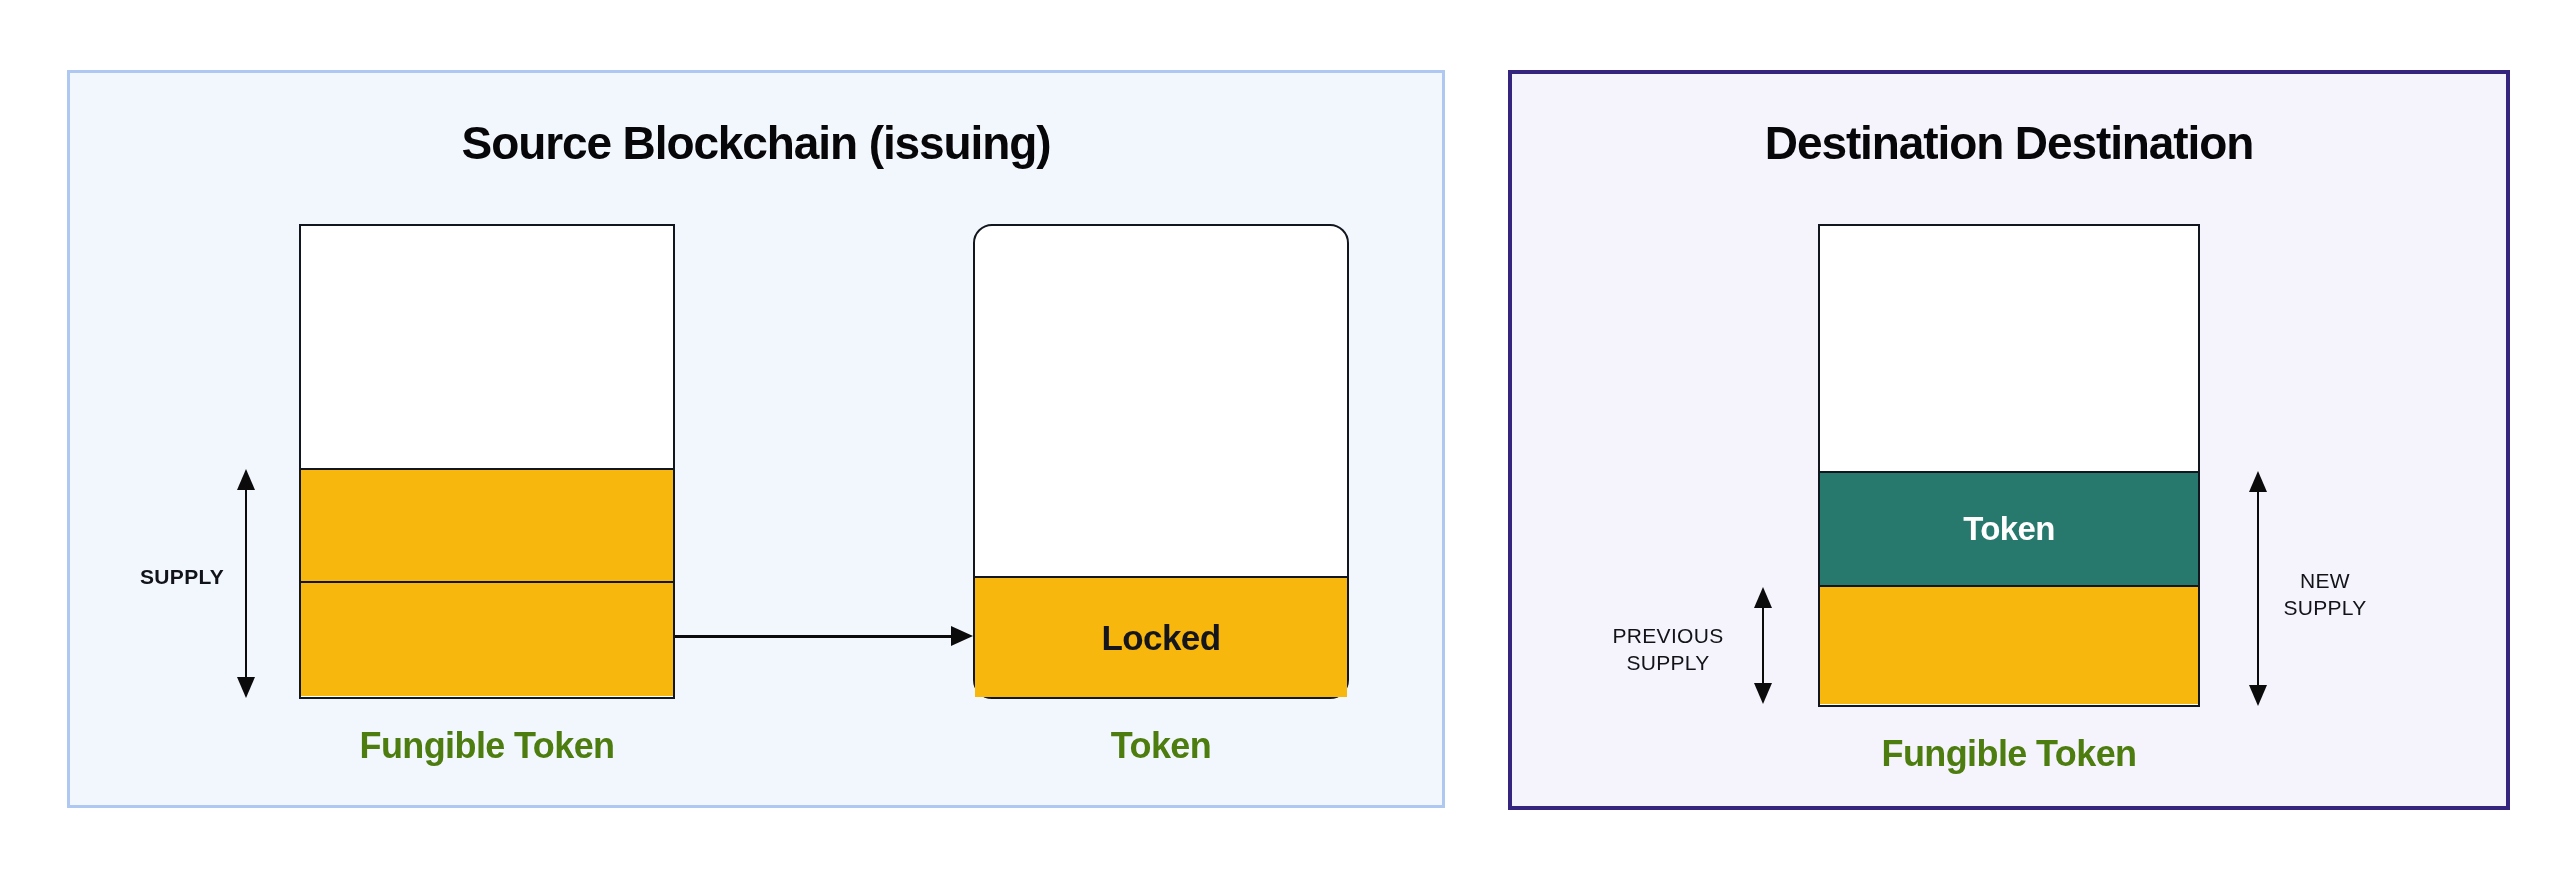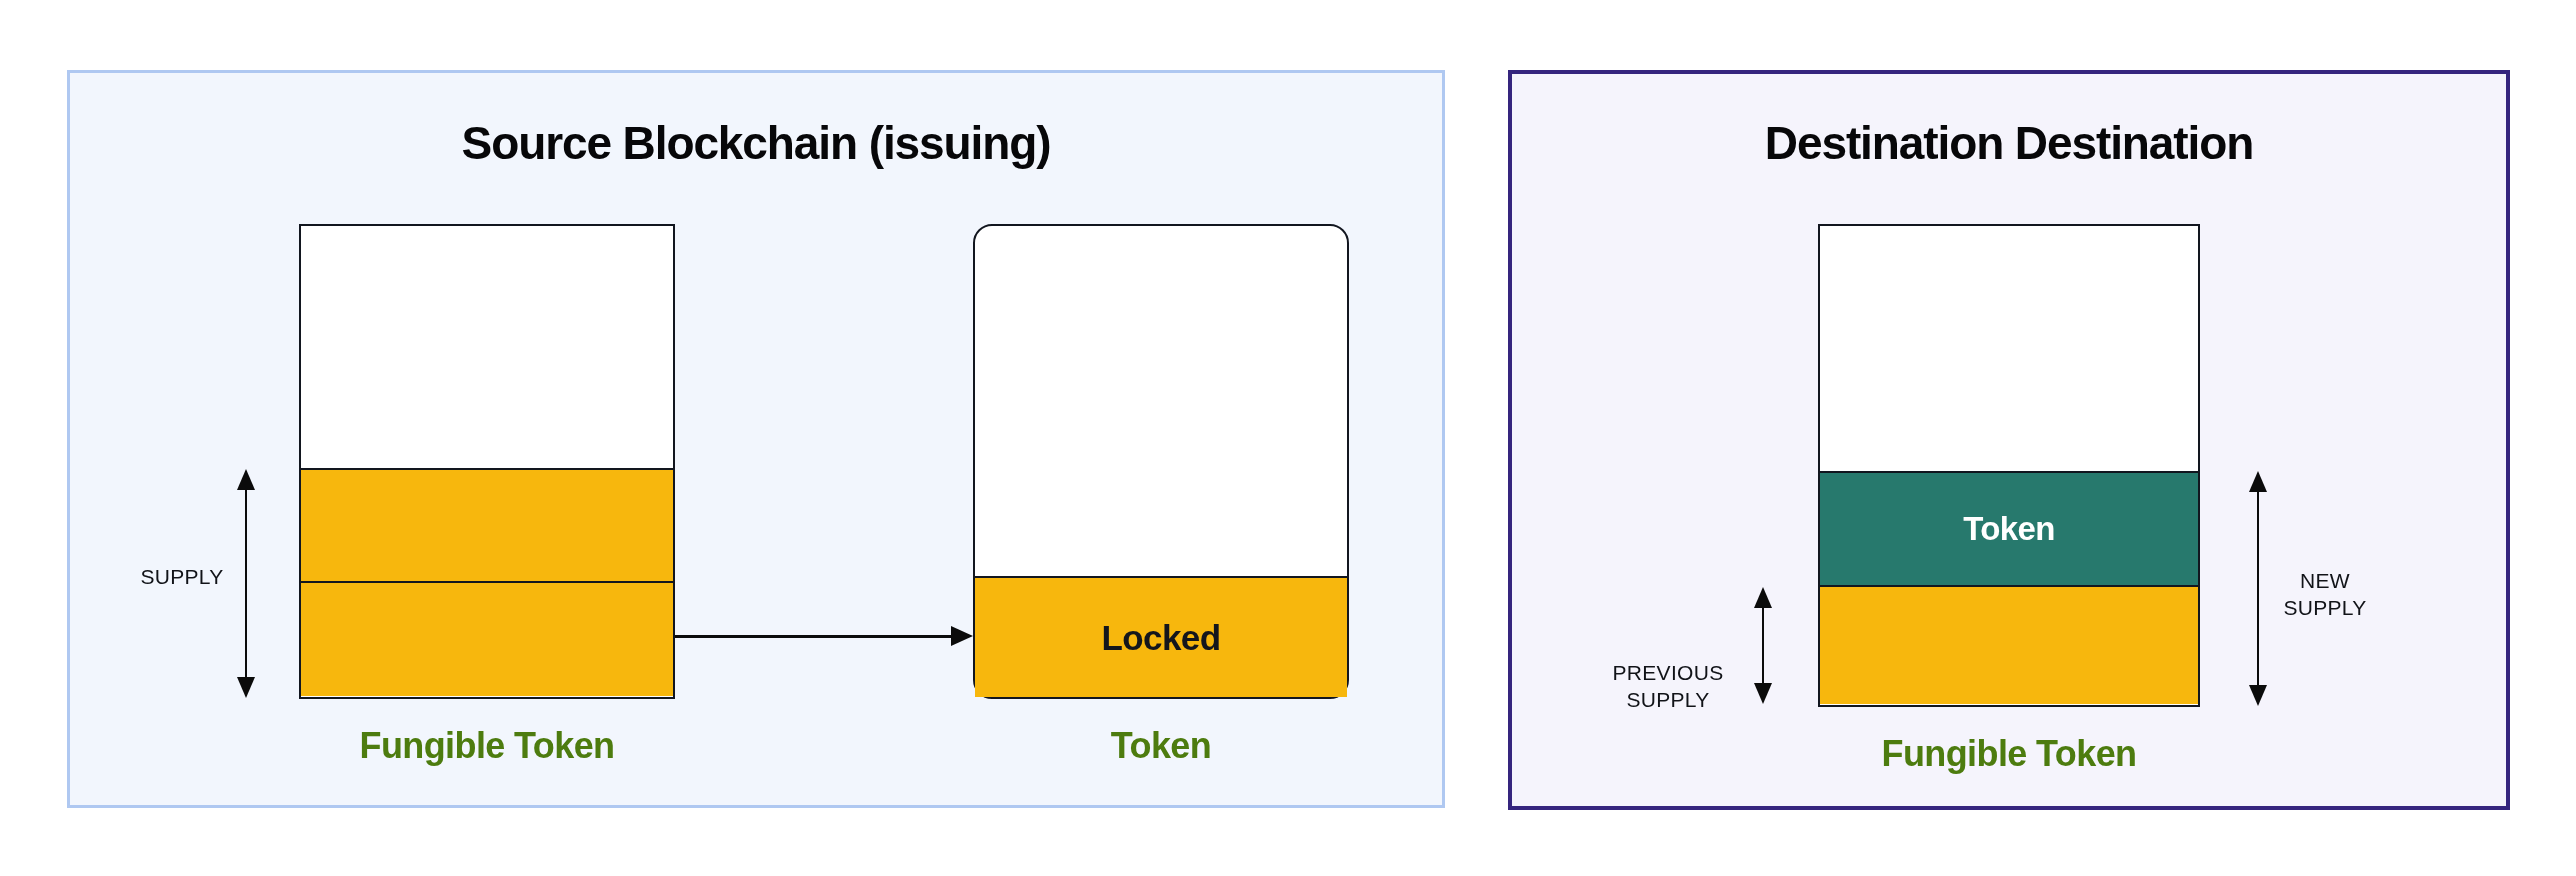--- a/index.html
+++ b/index.html
@@ -104,22 +104,22 @@
   
   .range-label {
     position: absolute;
     text-align: center;
     font-size: 21px;
     font-weight: 500;
     color: #111318;
     line-height: 26.5px;
     letter-spacing: 0.3px;
   }
-  #supply-label        { left: 99px;  top: 564px; width: 166px; }
-  #prev-supply-label   { left: 1610px; top: 660px; width: 116px; }
+  #supply-label        { left: 99px;  top: 564px; width: 166px; font-weight: bold; }
+  #prev-supply-label   { left: 1610px; top: 623px; width: 116px; }
   #new-supply-label    { left: 2278px; top: 568px; width: 94px; }
 
   
   .v-arrow { position: absolute; width: 19px; }
   .v-arrow .line {
     position: absolute; left: 8.3px; top: 15.5px; bottom: 15.5px;
     width: 2.2px; background: var(--arrow);
   }
   .v-arrow .head-up {
     position: absolute; left: 0; top: 0; width: 0; height: 0;

